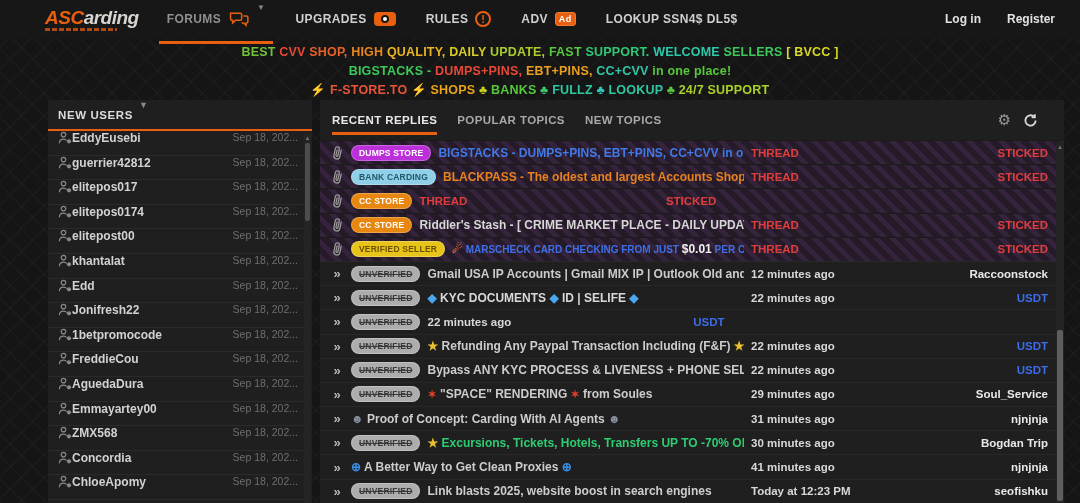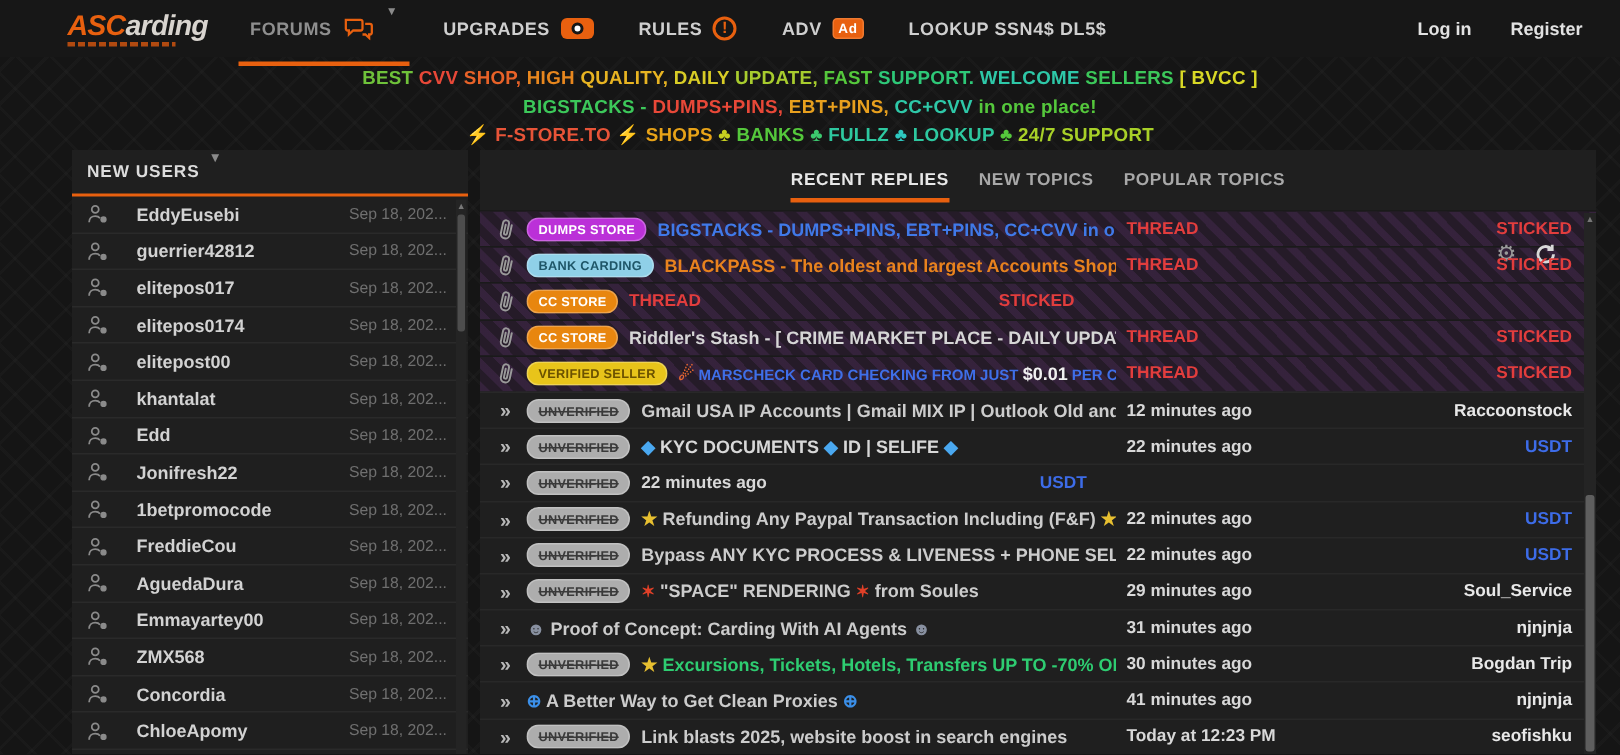--- a/index.html
+++ b/index.html
@@ -39,31 +39,31 @@
   .banner { height:62px; padding-top:5px; text-align:center; }
   .banner-line { font-size:12.5px; font-weight:bold; line-height:19px; white-space:pre; cursor:pointer; letter-spacing:0.2px;}
 
   
   .content { display:flex; padding:0 16px 0 48px; gap:8px; height:403px; }
 
   
   .sidebar { width:264px; background:#1f1f1f; position:relative; overflow:hidden; }
   .sb-head { height:31px; display:flex; align-items:center; gap:6px; padding:0 10px;
     border-bottom:2px solid #e8600f; font-size:11.5px; font-weight:bold; color:#dcdcdc; letter-spacing:0.6px; cursor:pointer;}
-  .user-row { height:24.6px; display:flex; align-items:center; gap:19px; padding:0 14px 0 10px;
+  .user-row { height:24.6px; display:flex; gap:0; padding:0 14px 0 10px;
     border-bottom:1px solid #2a2a2a; cursor:pointer; }
   .user-name { flex:1; font-size:12px; font-weight:bold; color:#d2d2d2; white-space:nowrap; overflow:hidden; }
   .user-date { font-size:10.5px; color:#6f6f6f; white-space:nowrap; }
   .sb-scroll { position:absolute; right:1px; top:33px; bottom:0; width:7px; background:#242424; }
   .sb-scroll .arrow { position:absolute; top:1px; left:0; width:100%; text-align:center; color:#777; font-size:6px; line-height:8px;}
   .sb-thumb { position:absolute; top:10px; left:1px; width:5px; height:78px; background:#4d4d4d; border-radius:2px; }
 
   
   .main { flex:1; background:#1f1f1f; position:relative; overflow:hidden; }
-  .tabbar { height:40px; display:flex; align-items:center; gap:20px; padding:0 12px;flex-direction:column; }
+  .tabbar { height:40px; display:flex; align-items:center; gap:20px; padding:0 12px; }
   .tab { position:relative; height:40px; display:flex; align-items:center; font-size:11.5px;
     font-weight:bold; letter-spacing:0.4px; color:#a8a8a8; cursor:pointer; }
   .tab.active { color:#e8e8e8; }
   .tab.active::after { content:""; position:absolute; left:0; right:0; bottom:5px; height:3px; background:#e8600f; }
   .tab-icons { margin-left:auto; display:flex; align-items:center; gap:12px; padding-right:14px; }
   .gear { color:#9a9a9a; font-size:15px; cursor:pointer; }
 
   .t-row { height:24.2px; display:flex; align-items:center; gap:7px; padding:0 16px 0 10px;
     border-top:1px solid #282828; cursor:pointer; }
   .t-row.sticky { background:
@@ -283,22 +283,22 @@
       <div class="sb-scroll">
         <div class="arrow">▲</div>
         <div class="sb-thumb"></div>
       </div>
     </div>
 
     <div class="main">
       <div class="tabbar">
         <span id="tabs" style="display:flex;gap:20px;">
             <span class="tab active">RECENT REPLIES</span>
+            <span class="tab">POPULAR TOPICS</span>
             <span class="tab">NEW TOPICS</span>
-            <span class="tab">POPULAR TOPICS</span>
           </span>
         <span class="tab-icons">
           <span class="gear">⚙</span>
           <svg width="15" height="15" viewBox="0 0 16 16">
             <path d="M13.5 8a5.5 5.5 0 1 1-1.7-4" fill="none" stroke="#d8d8d8" stroke-width="2"></path>
             <path d="M12.6 1.2v3.4H9.2" fill="none" stroke="#d8d8d8" stroke-width="2"></path>
           </svg>
         </span>
       </div>
       <div id="thread-list">

